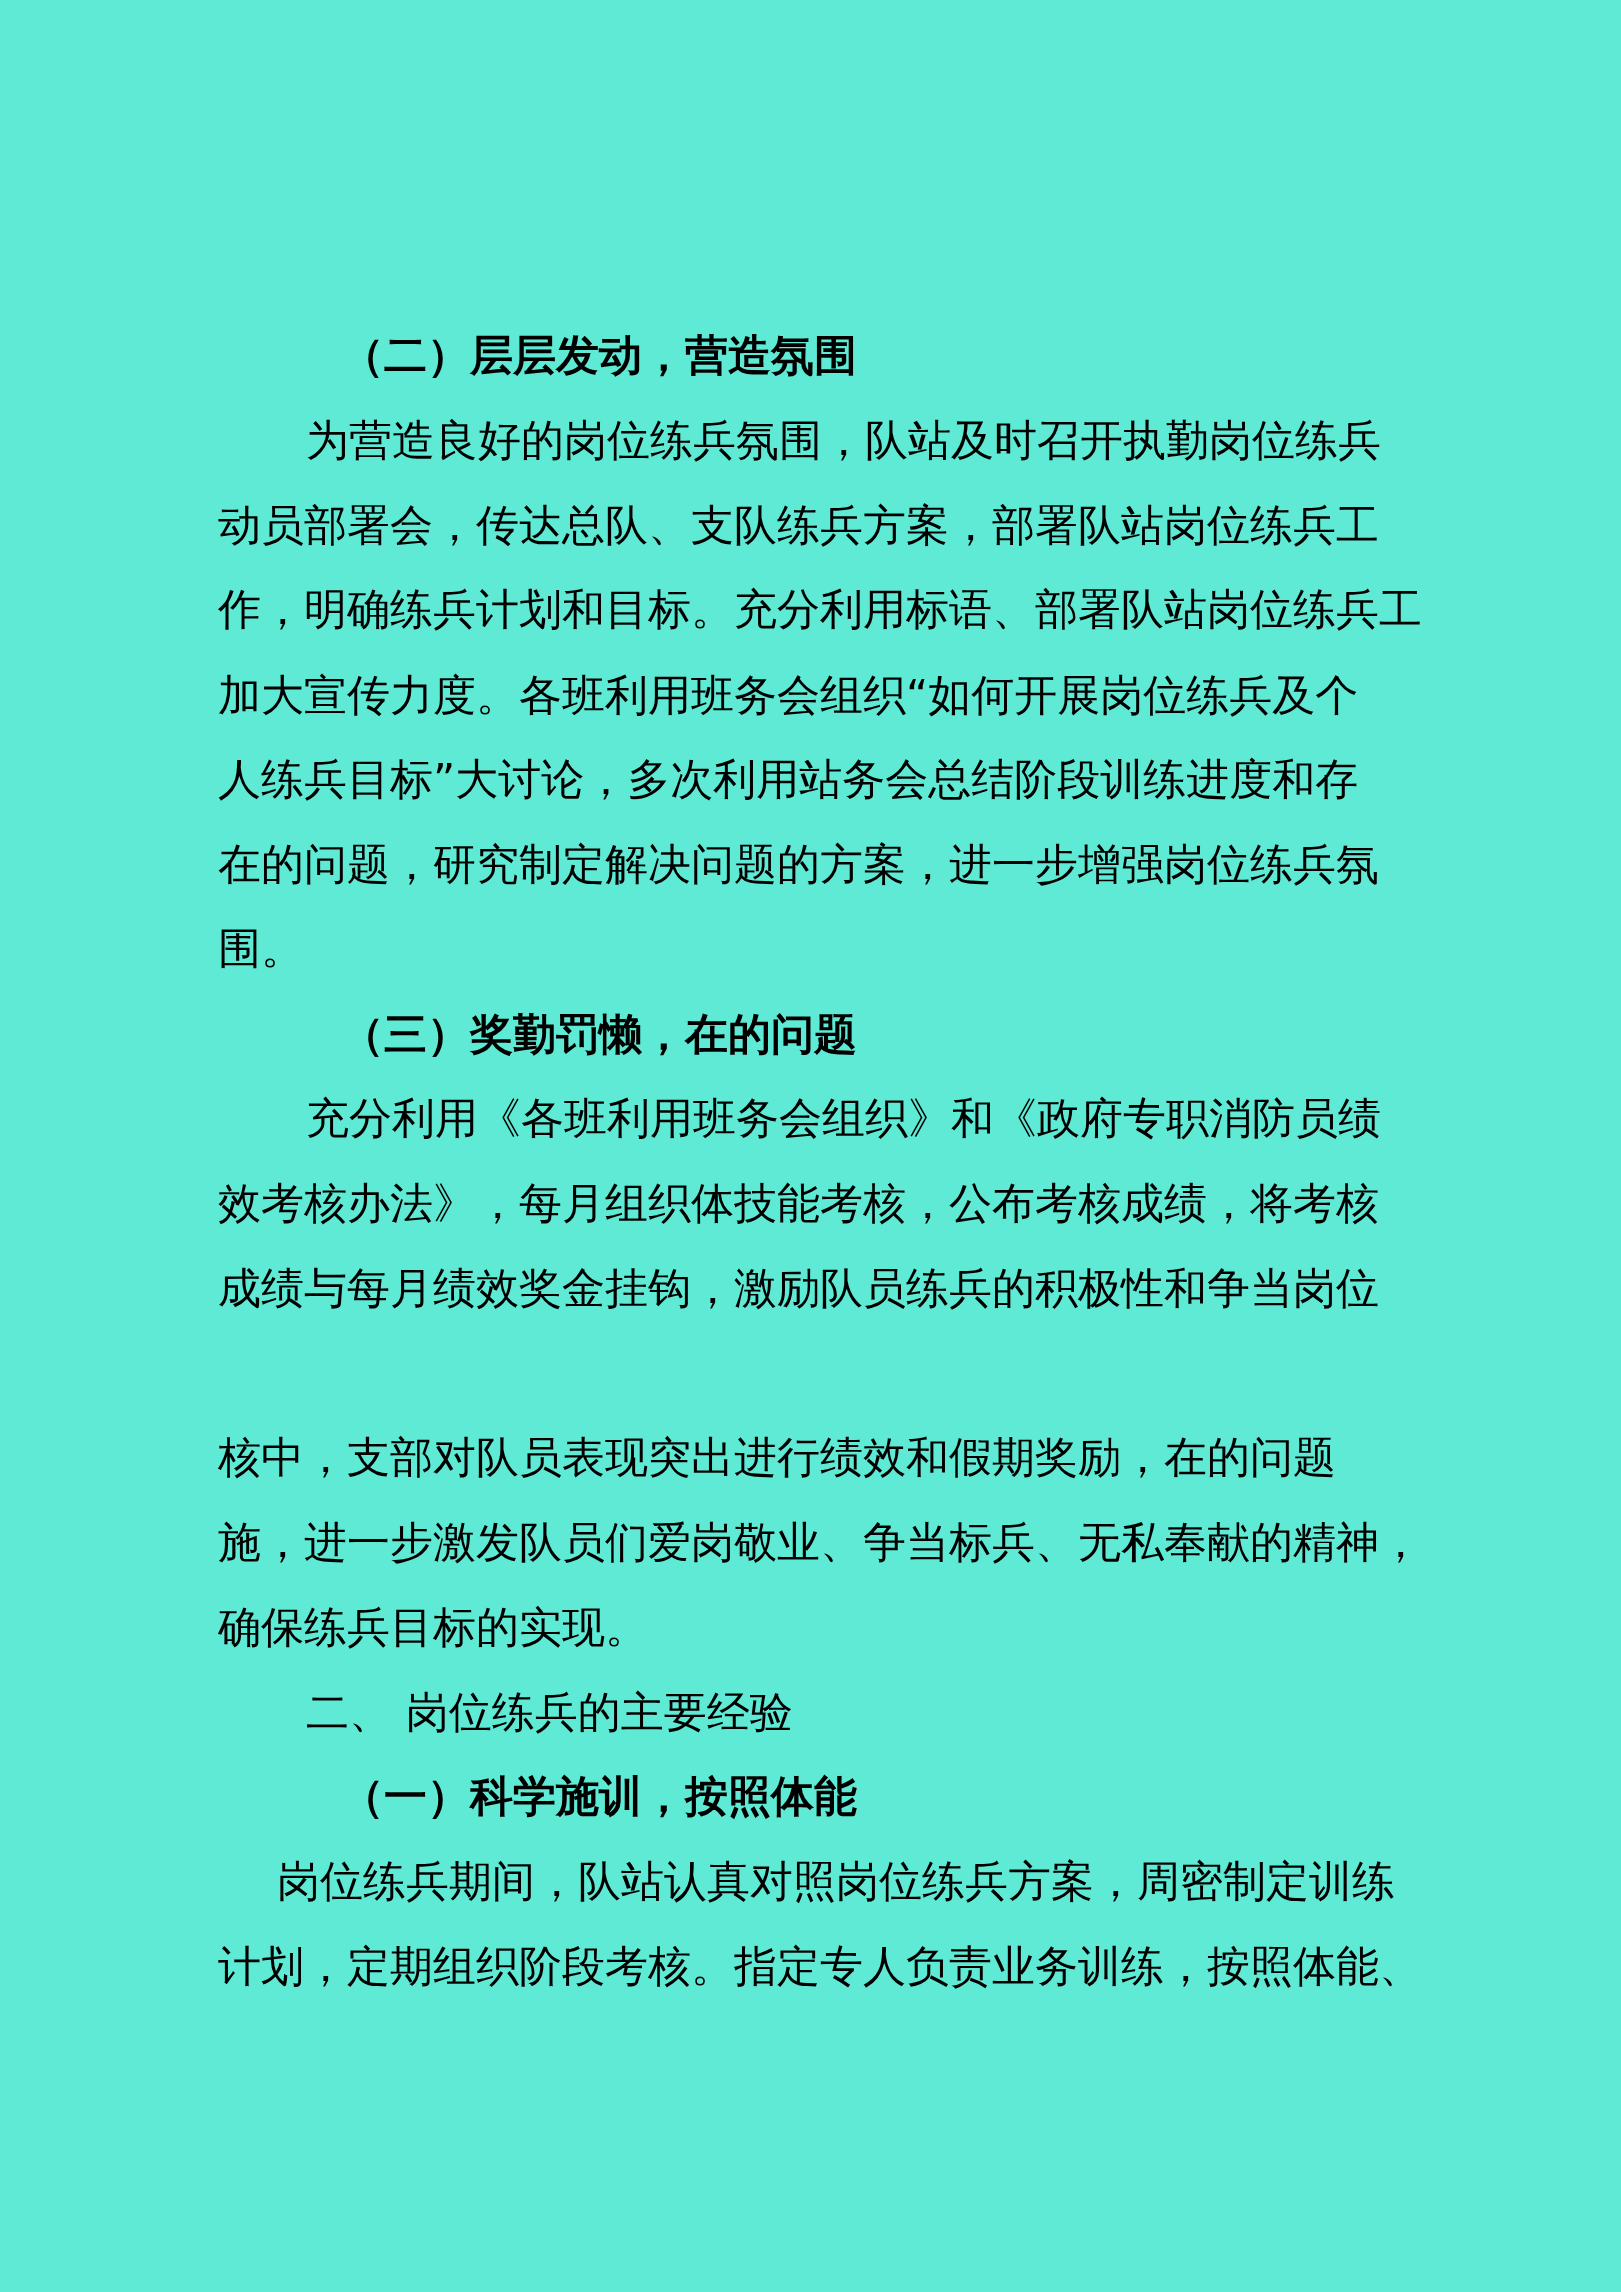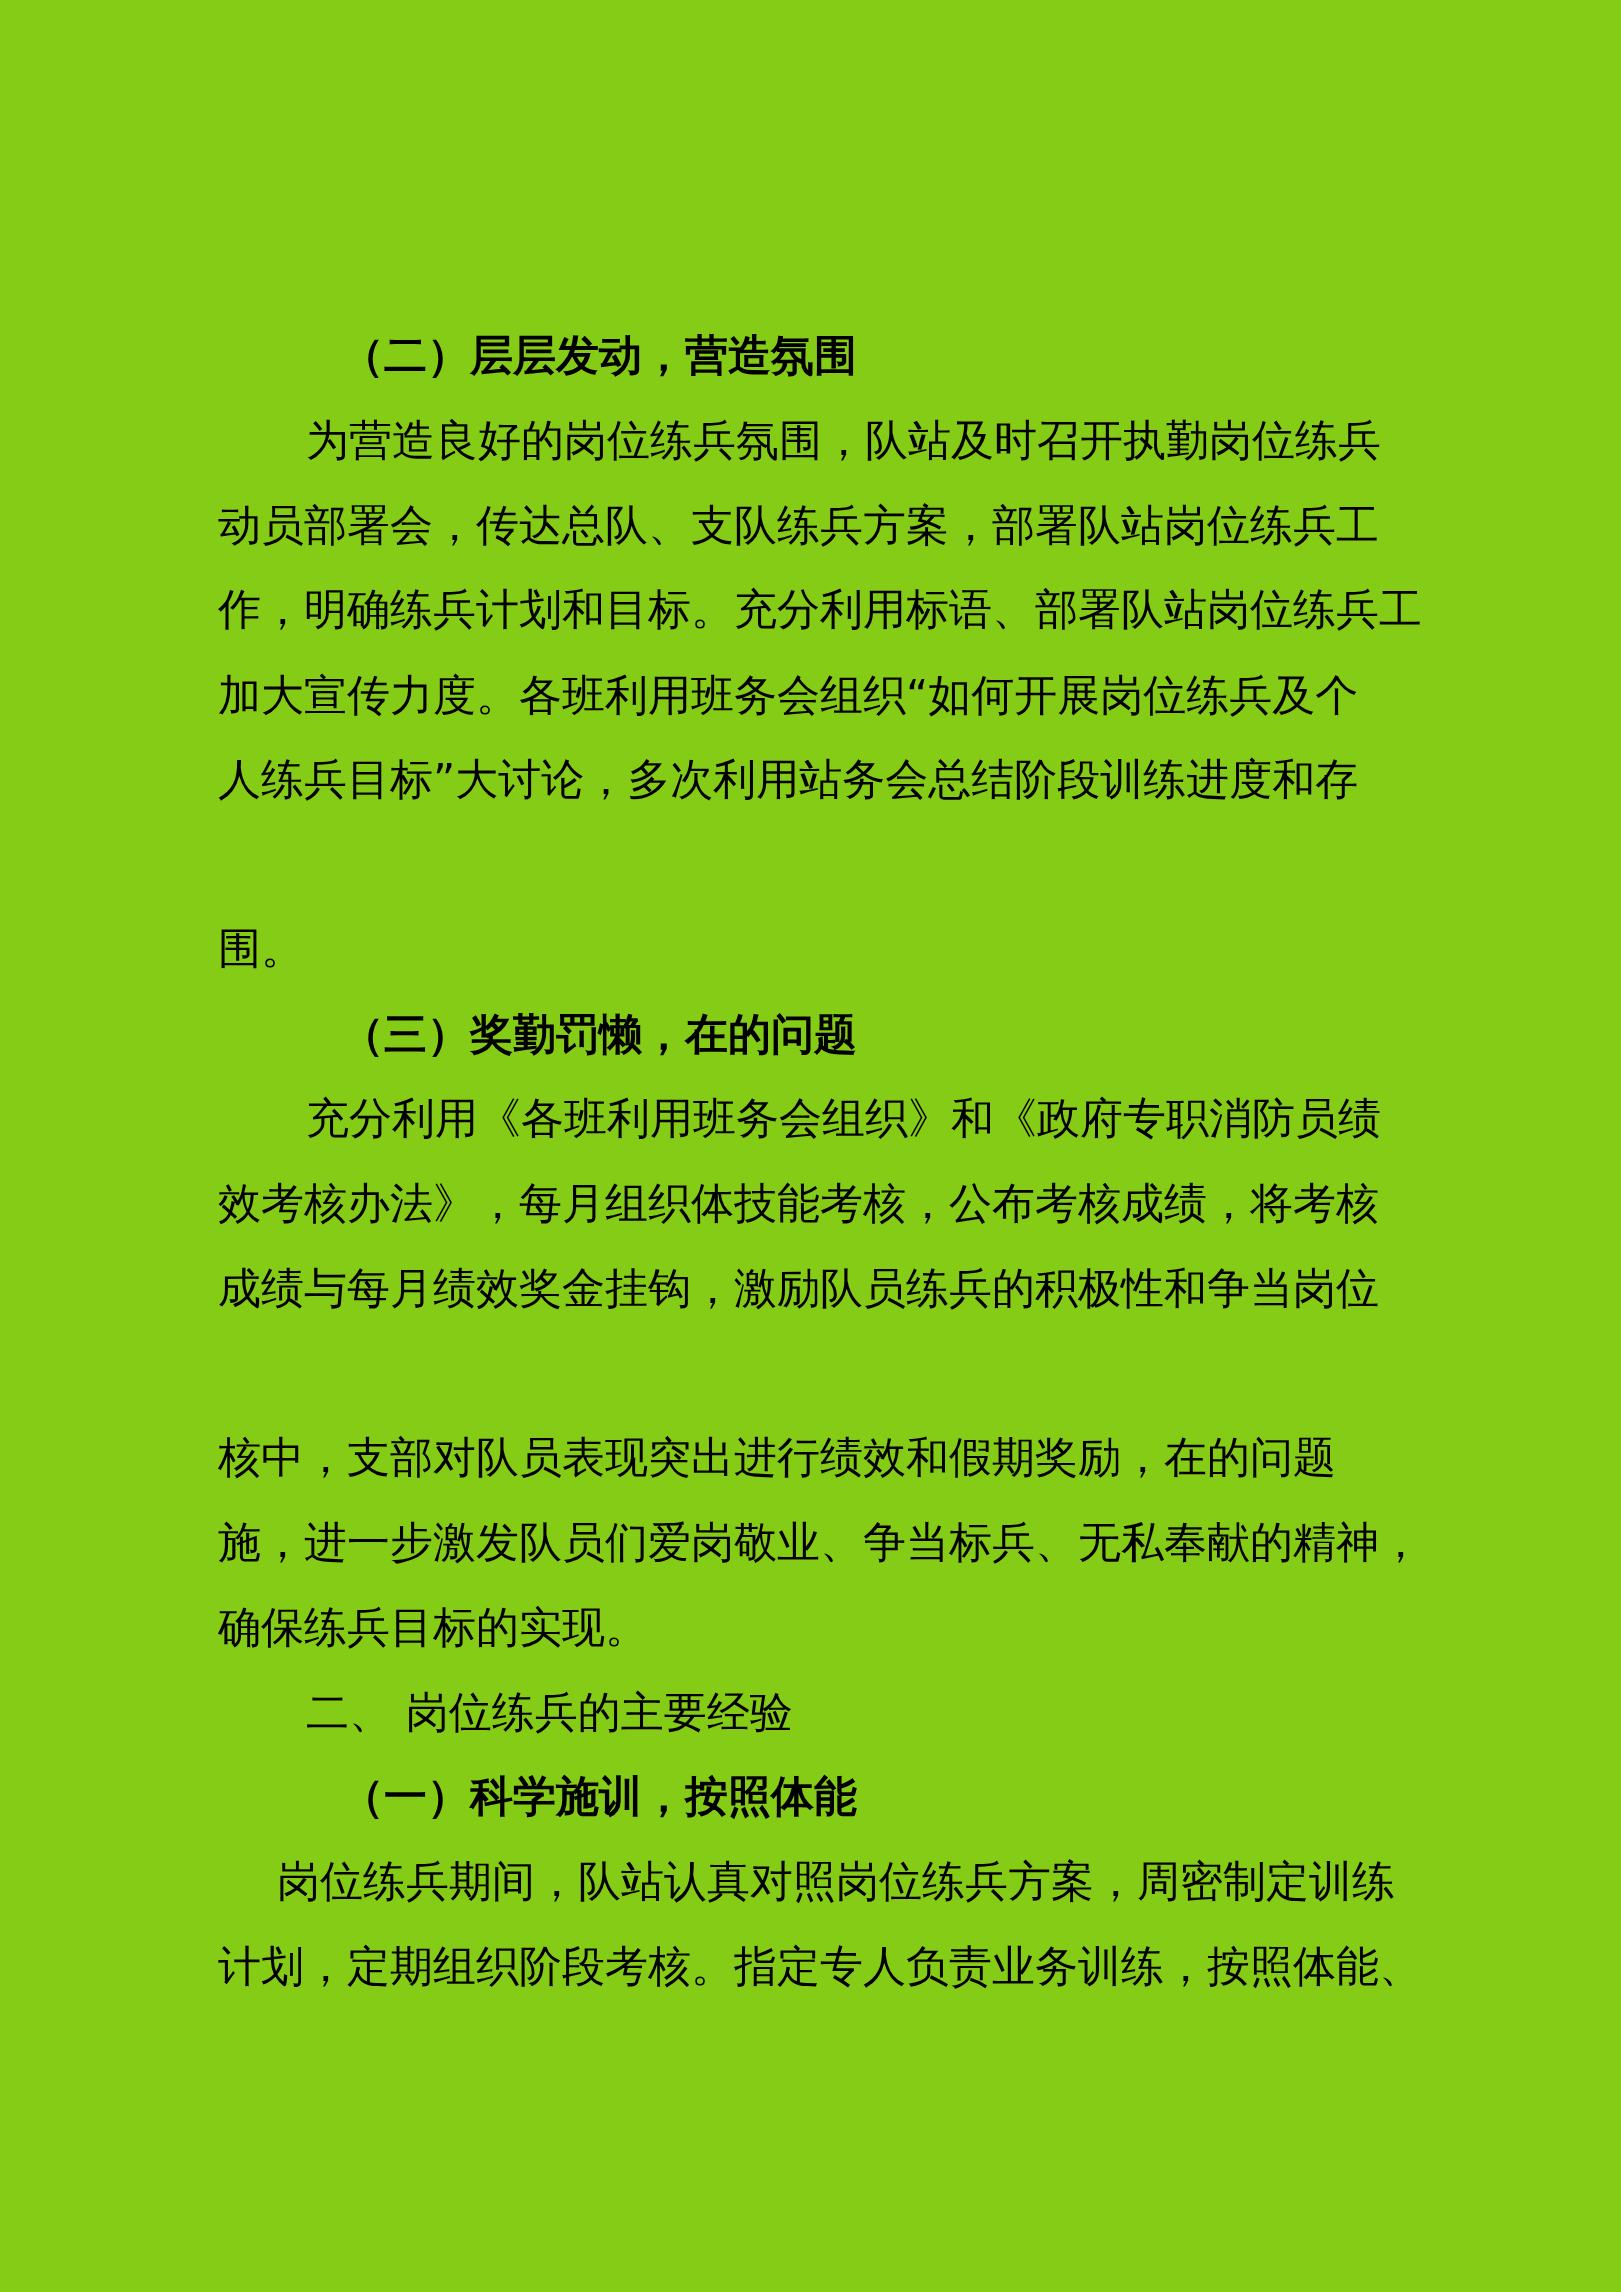--- a/index.html
+++ b/index.html
@@ -14,21 +14,21 @@
       overflow: hidden;
       font-family: "DejaVu Sans", "Liberation Sans", sans-serif;
       color: #000000;
     }
     .page {
       position: absolute;
       left: 0;
       top: 0;
       width: 1621px;
       height: 2293px;
-      background: #84cc16;
+      background: #5eead4;
     }
     .line {
       position: absolute;
       left: 218px;
       height: 59px;
       line-height: 59px;
       font-size: 43px;
       white-space: nowrap;
       letter-spacing: 0px;
     }
@@ -41,20 +41,21 @@
 <body>
 
 <div class="page">
 
   <div class="line indent-h bold" style="top:326px">（二）层层发动，营造氛围</div>
   <div class="line indent2" style="top:411px">为营造良好的岗位练兵氛围，队站及时召开执勤岗位练兵</div>
   <div class="line" style="top:496px">动员部署会，传达总队、支队练兵方案，部署队站岗位练兵工</div>
   <div class="line" style="top:580px">作，明确练兵计划和目标。充分利用标语、部署队站岗位练兵工</div>
   <div class="line" style="top:666px">加大宣传力度。各班利用班务会组织“如何开展岗位练兵及个</div>
   <div class="line" style="top:750px">人练兵目标”大讨论，多次利用站务会总结阶段训练进度和存</div>
+  <div class="line" style="top:835px">在的问题，研究制定解决问题的方案，进一步增强岗位练兵氛</div>
   <div class="line" style="top:919px">围。</div>
 
   <div class="line indent-h bold" style="top:1005px">（三）奖勤罚懒，在的问题</div>
   <div class="line indent2" style="top:1089px">充分利用《各班利用班务会组织》和《政府专职消防员绩</div>
   <div class="line" style="top:1174px">效考核办法》，每月组织体技能考核，公布考核成绩，将考核</div>
   <div class="line" style="top:1259px">成绩与每月绩效奖金挂钩，激励队员练兵的积极性和争当岗位</div>
   <div class="line" style="top:1428px">核中，支部对队员表现突出进行绩效和假期奖励，在的问题</div>
   <div class="line" style="top:1513px">施，进一步激发队员们爱岗敬业、争当标兵、无私奉献的精神，</div>
   <div class="line" style="top:1598px">确保练兵目标的实现。</div>
 

